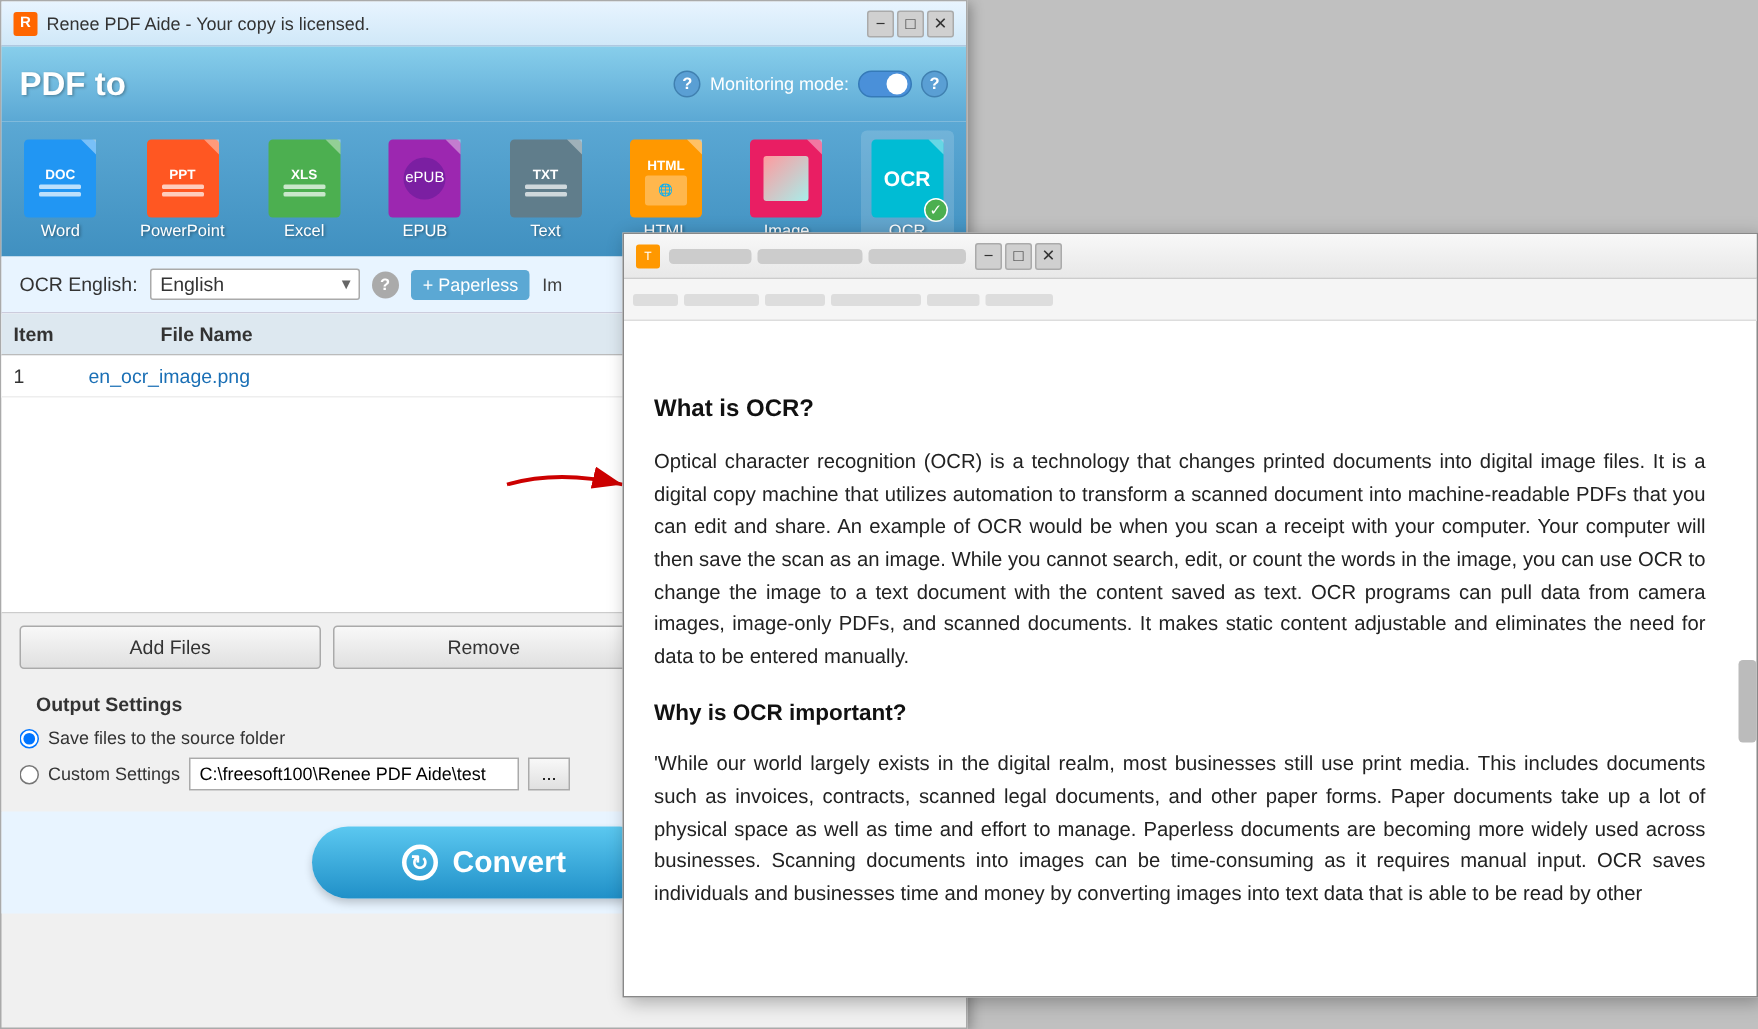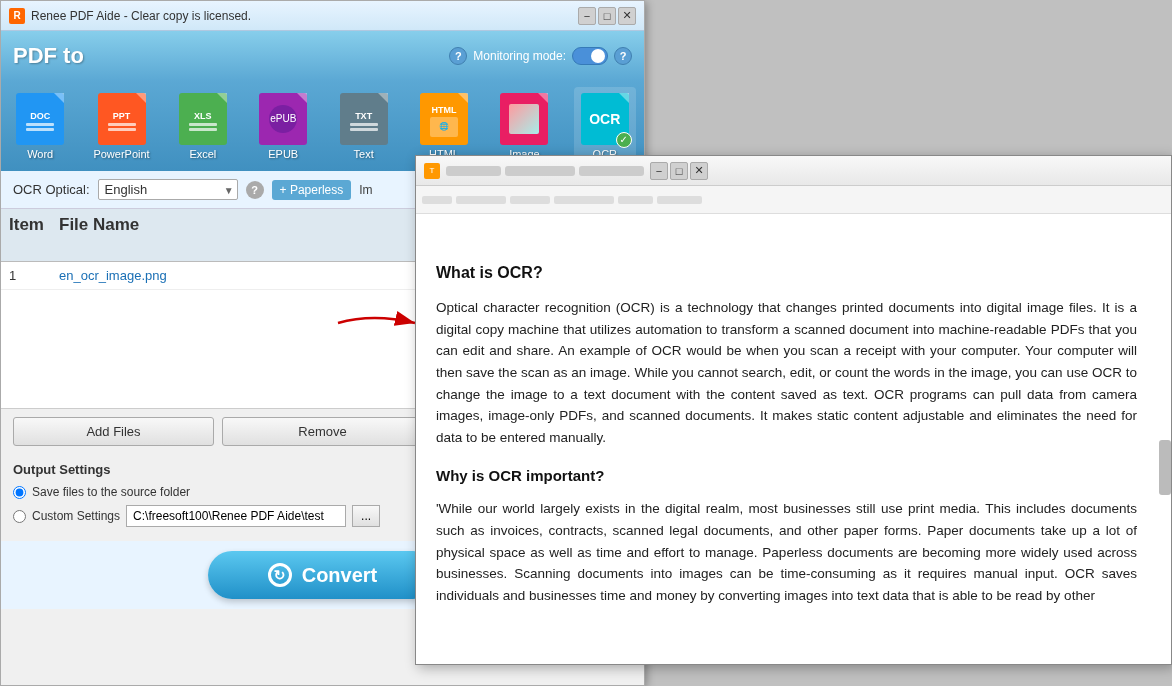--- a/index.html
+++ b/index.html
@@ -231,27 +231,27 @@
     }
 
     .table-header {
       display: flex;
       background: #dde8f0;
       border-bottom: 1px solid #bbb;
       padding: 6px 8px;
     }
 
     .th {
-      font-size: 17px;
+      font-size: 13px;
       font-weight: bold;
       color: #333;
     }
 
     .th-item { width: 50px; }
-    .th-name { flex: 1; }
+    .th-name { flex: 1; margin-left: 48px; }
     .th-size { width: 90px; }
     .th-pages { width: 90px; }
 
     .table-row {
       display: flex;
       padding: 6px 8px;
       border-bottom: 1px solid #eee;
       background: white;
     }
 
@@ -294,20 +294,21 @@
     .output-settings {
       padding: 8px 12px;
       background: #f0f0f0;
     }
 
     .output-settings-title {
       font-size: 13px;
       font-weight: bold;
       color: #333;
       margin-bottom: 8px;
+      margin-left: 11px;
     }
 
     .radio-row {
       display: flex;
       align-items: center;
       gap: 6px;
       margin-bottom: 6px;
     }
 
     .radio-label {
@@ -519,21 +520,21 @@
       display: flex; align-items: center; justify-content: center;
     }
   </style>
 </head>
 <body>
 
 <div class="app-window">
 
   <div class="title-bar">
     <div class="title-bar-icon">R</div>
-    <span class="title-bar-text">Renee PDF Aide - Clear copy is licensed.</span>
+    <span class="title-bar-text">Renee PDF Aide - Your copy is licensed.</span>
     <div class="title-bar-buttons">
       <div class="tb-btn">−</div>
       <div class="tb-btn">□</div>
       <div class="tb-btn">✕</div>
     </div>
   </div>
 
   <div class="pdf-to-header">
     <span class="pdf-to-title">PDF to</span>
     <div class="monitoring-mode">
@@ -629,21 +630,21 @@
         <div class="file-icon-content">
           <span class="ocr-text">OCR</span>
         </div>
         <div class="check-badge">✓</div>
       </div>
       <span class="format-name">OCR</span>
     </div>
   </div>
 
   <div class="ocr-lang-row">
-    <span class="ocr-lang-label">OCR Optical:</span>
+    <span class="ocr-lang-label">OCR English:</span>
     <div class="select-wrapper">
       <select class="lang-select">
         <option>English</option>
       </select>
       <span class="select-arrow">▼</span>
     </div>
     <div class="lang-help">?</div>
     <button class="lang-add-btn">+ Paperless</button>
     <span style="font-size:12px;color:#404040;">Im</span>
   </div>

